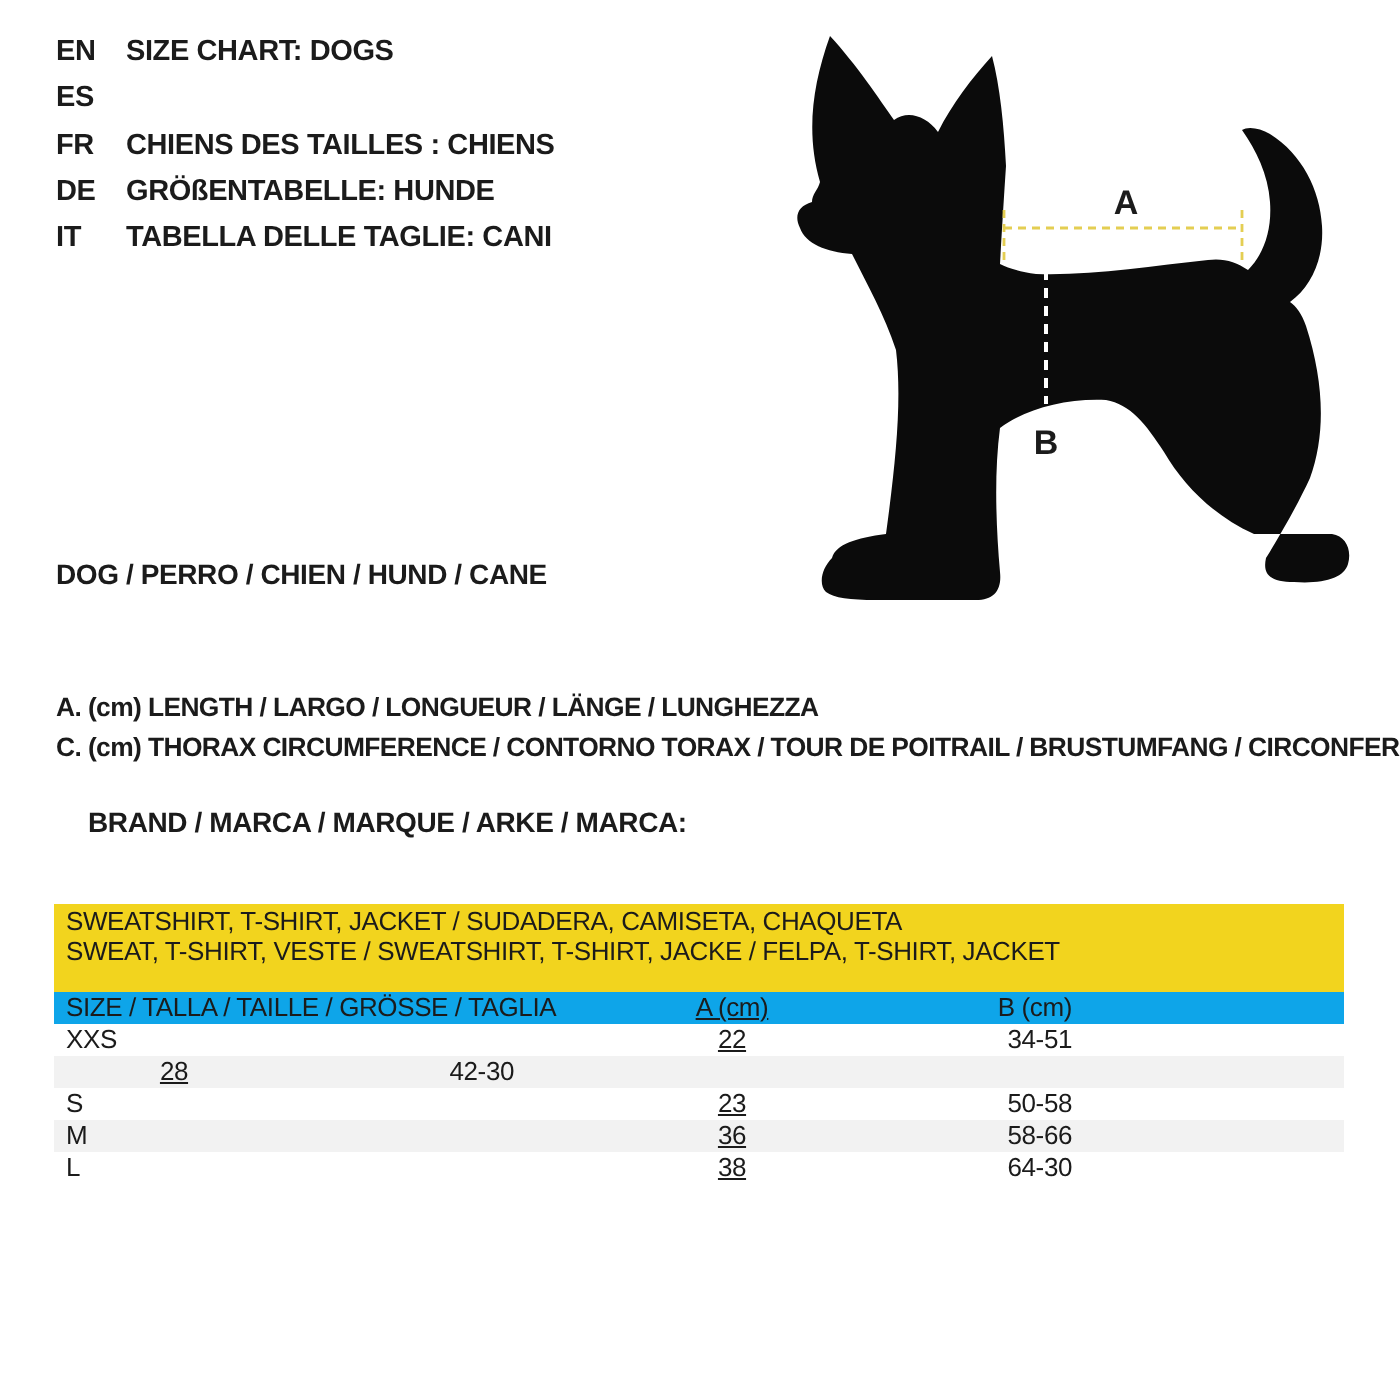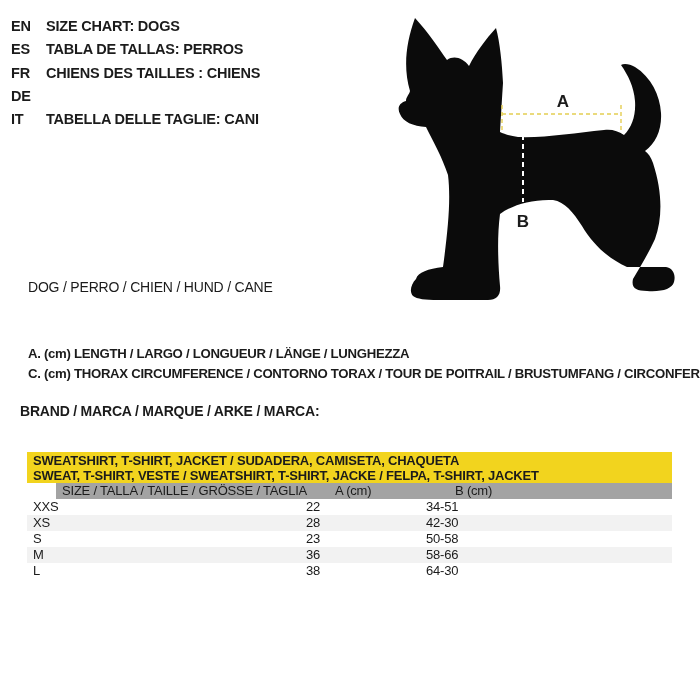--- a/index.html
+++ b/index.html
@@ -4,61 +4,61 @@
 <style>
   html,body{margin:0;padding:0;}
   body{
     width:700px;height:700px;position:relative;background:#ffffff;
     font-family:"Liberation Sans","DejaVu Sans",sans-serif;
     color:#1b1b1b;overflow:hidden;
   }
   .abs{position:absolute;}
 
   
-  .lang-list{left:11px;top:15px;line-height:23.3px;font-size:14.5px;font-weight:600;letter-spacing:-0.2px;}
+  .lang-list{left:28px;top:15px;line-height:23.3px;font-size:14.5px;font-weight:600;letter-spacing:-0.2px;}
   .lang-row{display:flex;}
   .lang-code{width:35px;flex:0 0 35px;}
 
   
   .dog-figure{left:390px;top:5px;width:310px;height:300px;}
 
   
-  .animal-label{left:28px;top:279px;font-size:14px;font-weight:400;letter-spacing:-0.2px;}
+  .animal-label{left:28px;top:279px;font-size:14px;font-weight:700;letter-spacing:-0.2px;}
   .measure-legend{left:28px;top:344px;font-size:13.2px;font-weight:600;line-height:20.2px;letter-spacing:-0.3px;white-space:nowrap;}
-  .brand-label{left:20px;top:403px;font-size:14px;font-weight:600;letter-spacing:-0.2px;}
+  .brand-label{left:44px;top:403px;font-size:14px;font-weight:600;letter-spacing:-0.2px;}
 
   
   .size-table{left:27px;top:452px;width:645px;font-size:13px;}
-  .banner{background:var(--yellow,#F2D41E);padding:2px 6px 0 6px;font-weight:700;line-height:14.5px;letter-spacing:-0.2px;}
+  .banner{background:var(--yellow,#F2D41E);padding:2px 6px 13px 6px;font-weight:400;line-height:14.5px;letter-spacing:-0.2px;}
   .t-row{display:flex;height:16px;line-height:16px;letter-spacing:-0.2px;}
-  .t-head{background:#a3a3a3;margin-left:29px;}
+  .t-head{background:#0ea5e9;}
   .t-row.alt{background:#F2F2F2;}
   .c-size{flex:0 0 273px;padding-left:6px;text-align:left;}
-  .c-a{flex:0 0 120px;}
-  .c-b{flex:0 0 110px;text-align:left;}
+  .c-a{flex:0 0 120px;text-align:center;text-decoration:underline;}
+  .c-b{flex:0 0 110px;text-align:right;}
   .c-fill{flex:1 1 auto;}
 </style>
 </head>
 <body>
 
 <div class="abs lang-list">
   <div class="lang-row">
     <span class="lang-code">EN</span>
     <span>SIZE CHART: DOGS</span>
   </div>
   <div class="lang-row">
     <span class="lang-code">ES</span>
-    <span>TABLA DE TALLAS: PERROS</span>
   </div>
   <div class="lang-row">
     <span class="lang-code">FR</span>
     <span>CHIENS DES TAILLES : CHIENS</span>
   </div>
   <div class="lang-row">
     <span class="lang-code">DE</span>
+    <span>GRÖßENTABELLE: HUNDE</span>
   </div>
   <div class="lang-row">
     <span class="lang-code">IT</span>
     <span>TABELLA DELLE TAGLIE: CANI</span>
   </div>
 </div>
 
 <div class="abs dog-figure">
   <svg width="310" height="300" viewBox="0 0 310 300" xmlns="http://www.w3.org/2000/svg">
 
@@ -132,21 +132,20 @@
     <span class="c-b">B (cm)</span>
     <span class="c-fill"></span>
   </div>
   <div class="t-row">
     <span class="c-size">XXS</span>
     <span class="c-a">22</span>
     <span class="c-b">34-51</span>
     <span class="c-fill"></span>
   </div>
   <div class="t-row alt">
-    <span class="c-size">XS</span>
     <span class="c-a">28</span>
     <span class="c-b">42-30</span>
     <span class="c-fill"></span>
   </div>
   <div class="t-row">
     <span class="c-size">S</span>
     <span class="c-a">23</span>
     <span class="c-b">50-58</span>
     <span class="c-fill"></span>
   </div>

